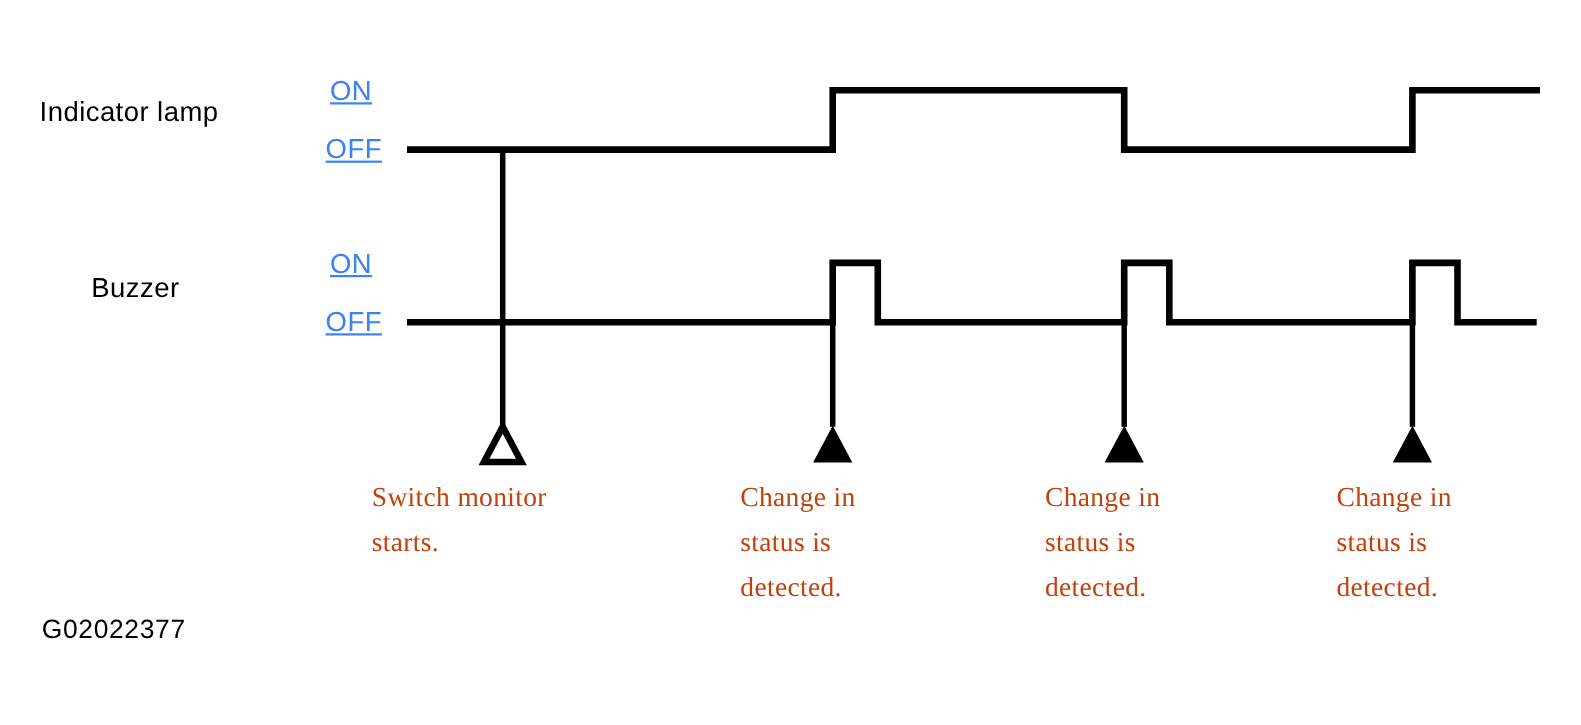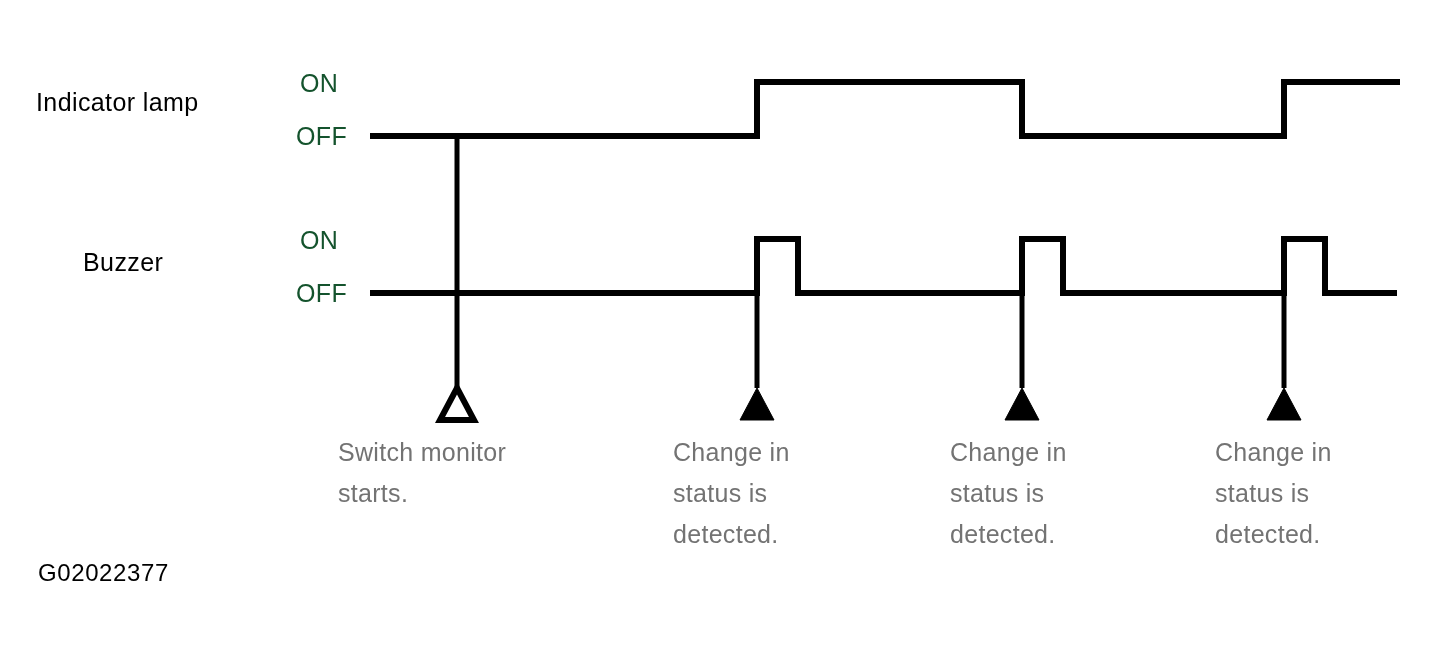--- a/index.html
+++ b/index.html
@@ -23,29 +23,31 @@
     letter-spacing: 0.4px;
     white-space: nowrap;
     color: #000;
   }
   .state-label {
     position: absolute;
     font-size: 25px;
     line-height: 26px;
     letter-spacing: 0.4px;
     white-space: nowrap;
-    color: #14532d;
+    color: #3b82f6;
+    text-decoration: underline;
   }
   .caption {
     position: absolute;
     font-size: 25px;
     line-height: 41px;
     letter-spacing: 0.3px;
     white-space: pre;
-    color: #737373;
+    color: #c2410c;
+    font-family: Liberation Serif, serif;
   }
   .figure-id {
     position: absolute;
     font-size: 24px;
     line-height: 26px;
     letter-spacing: 0.6px;
     white-space: nowrap;
     color: #000;
   }
   svg.wave-layer {

